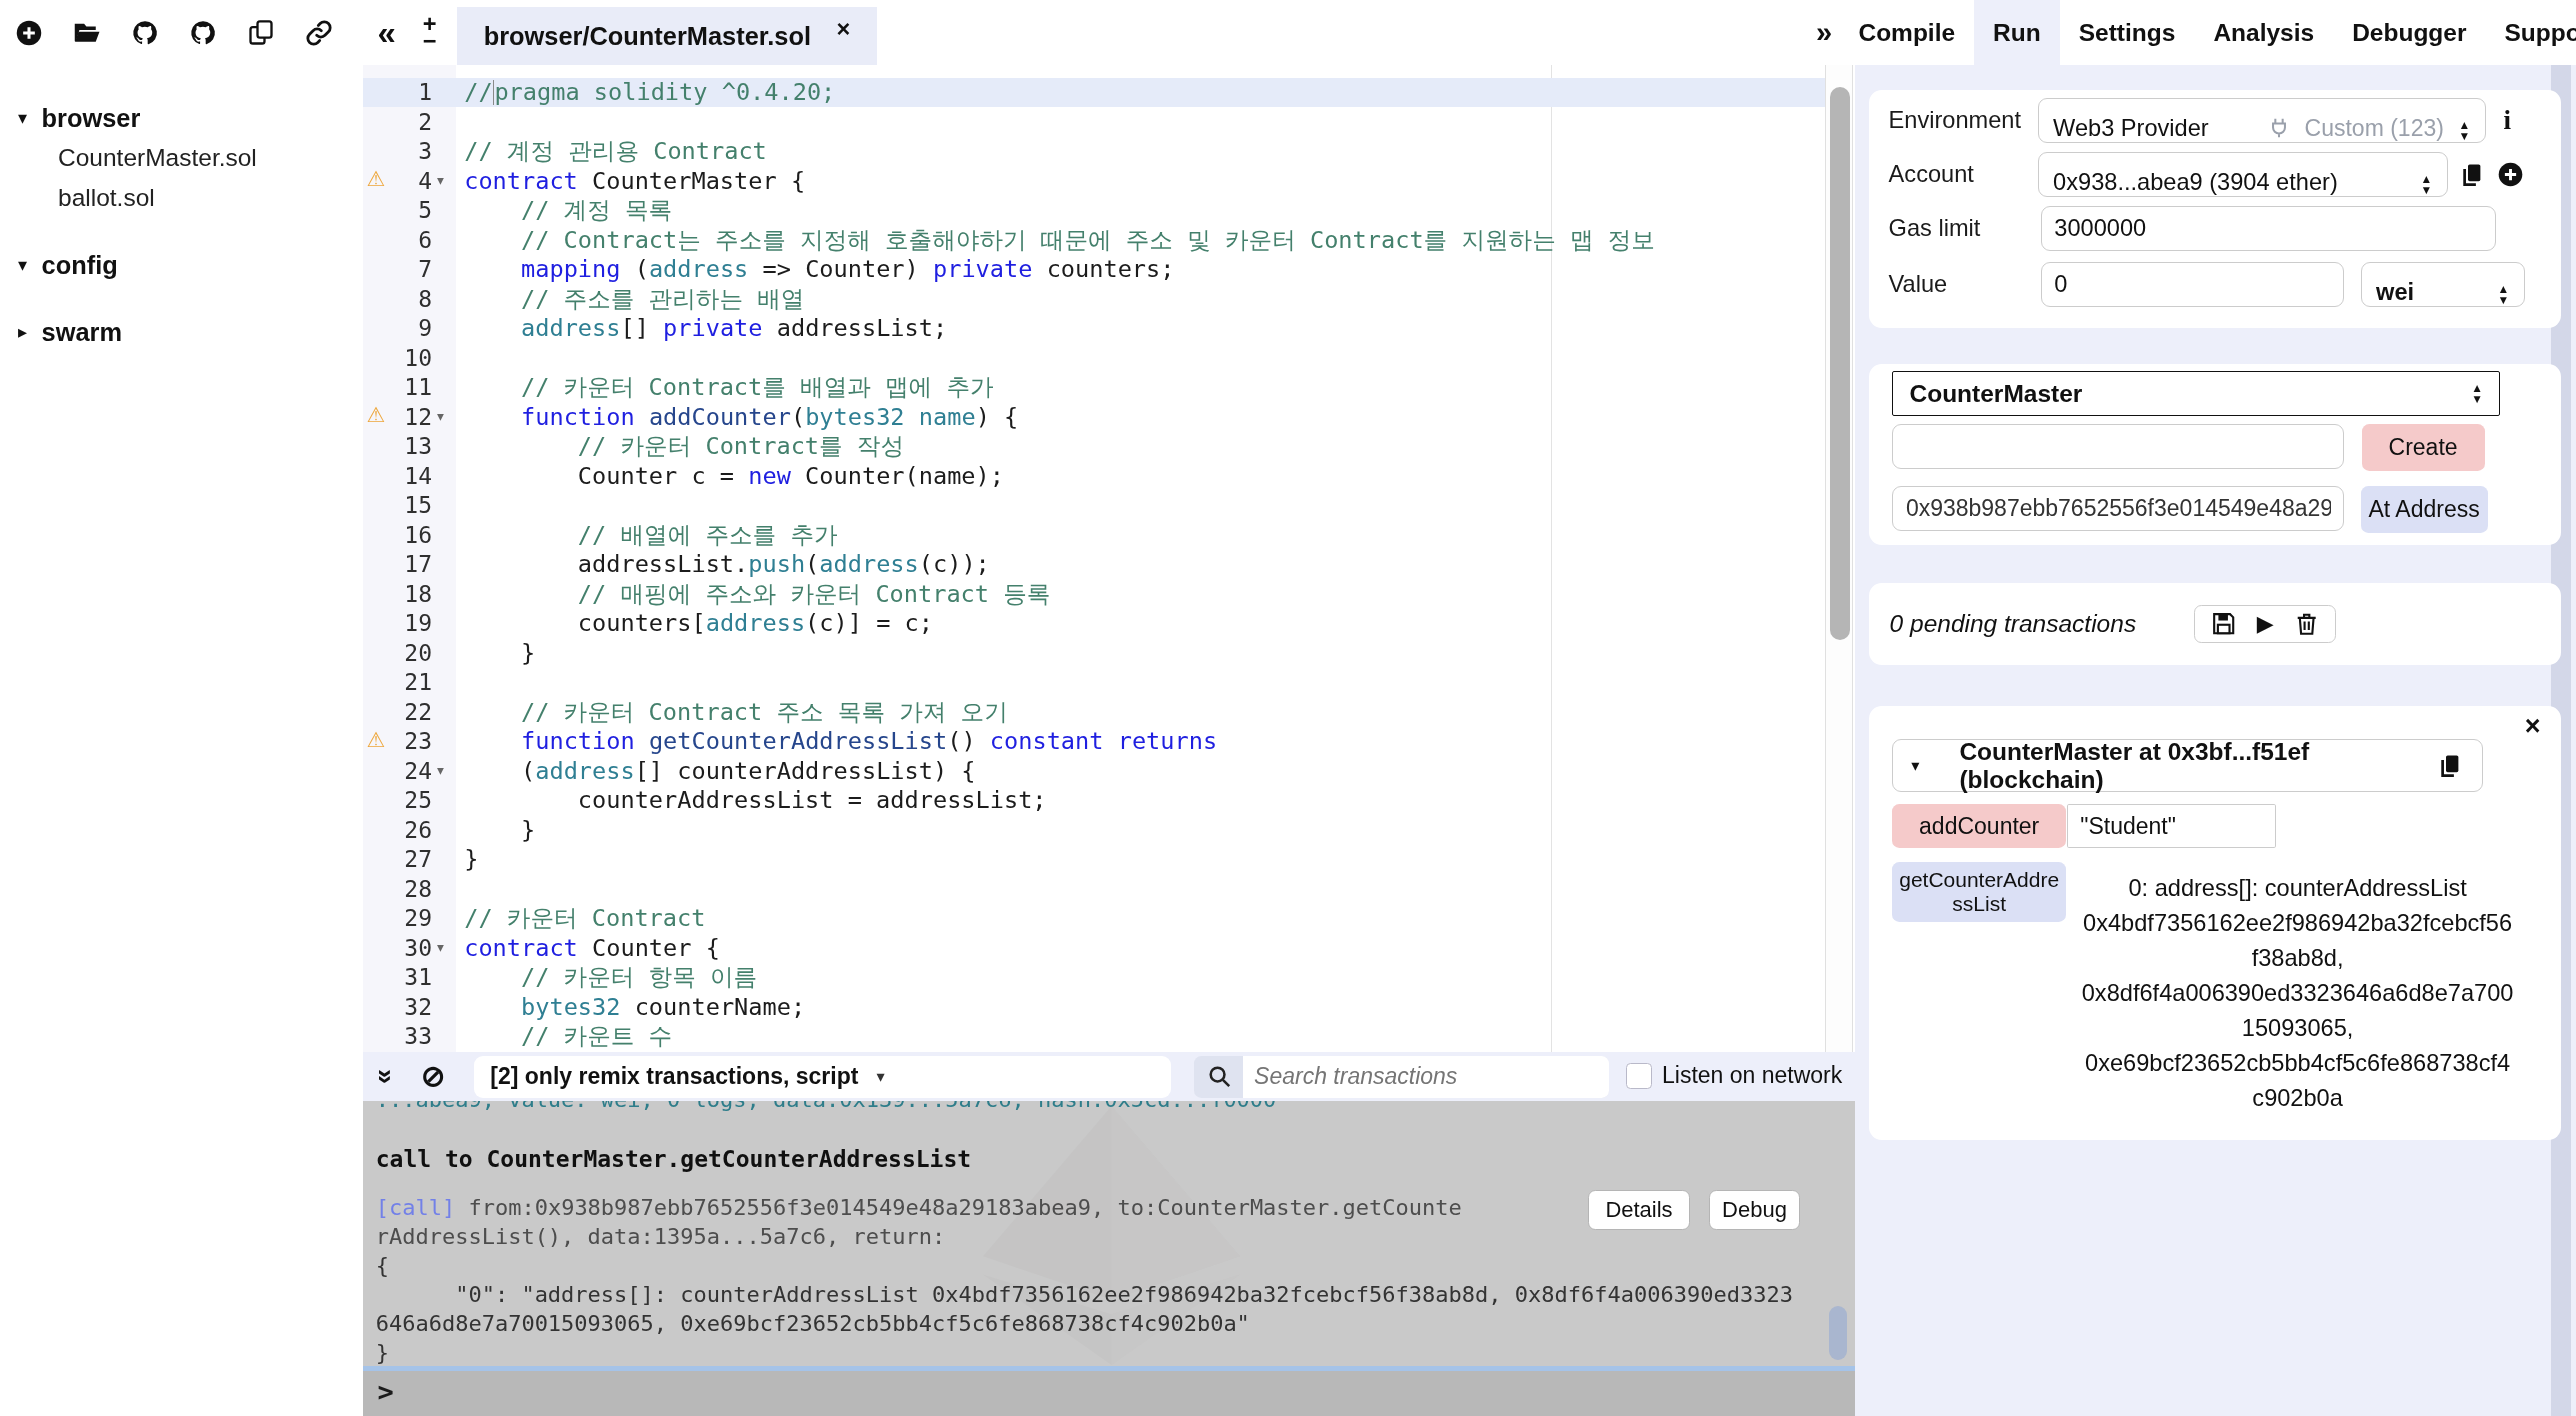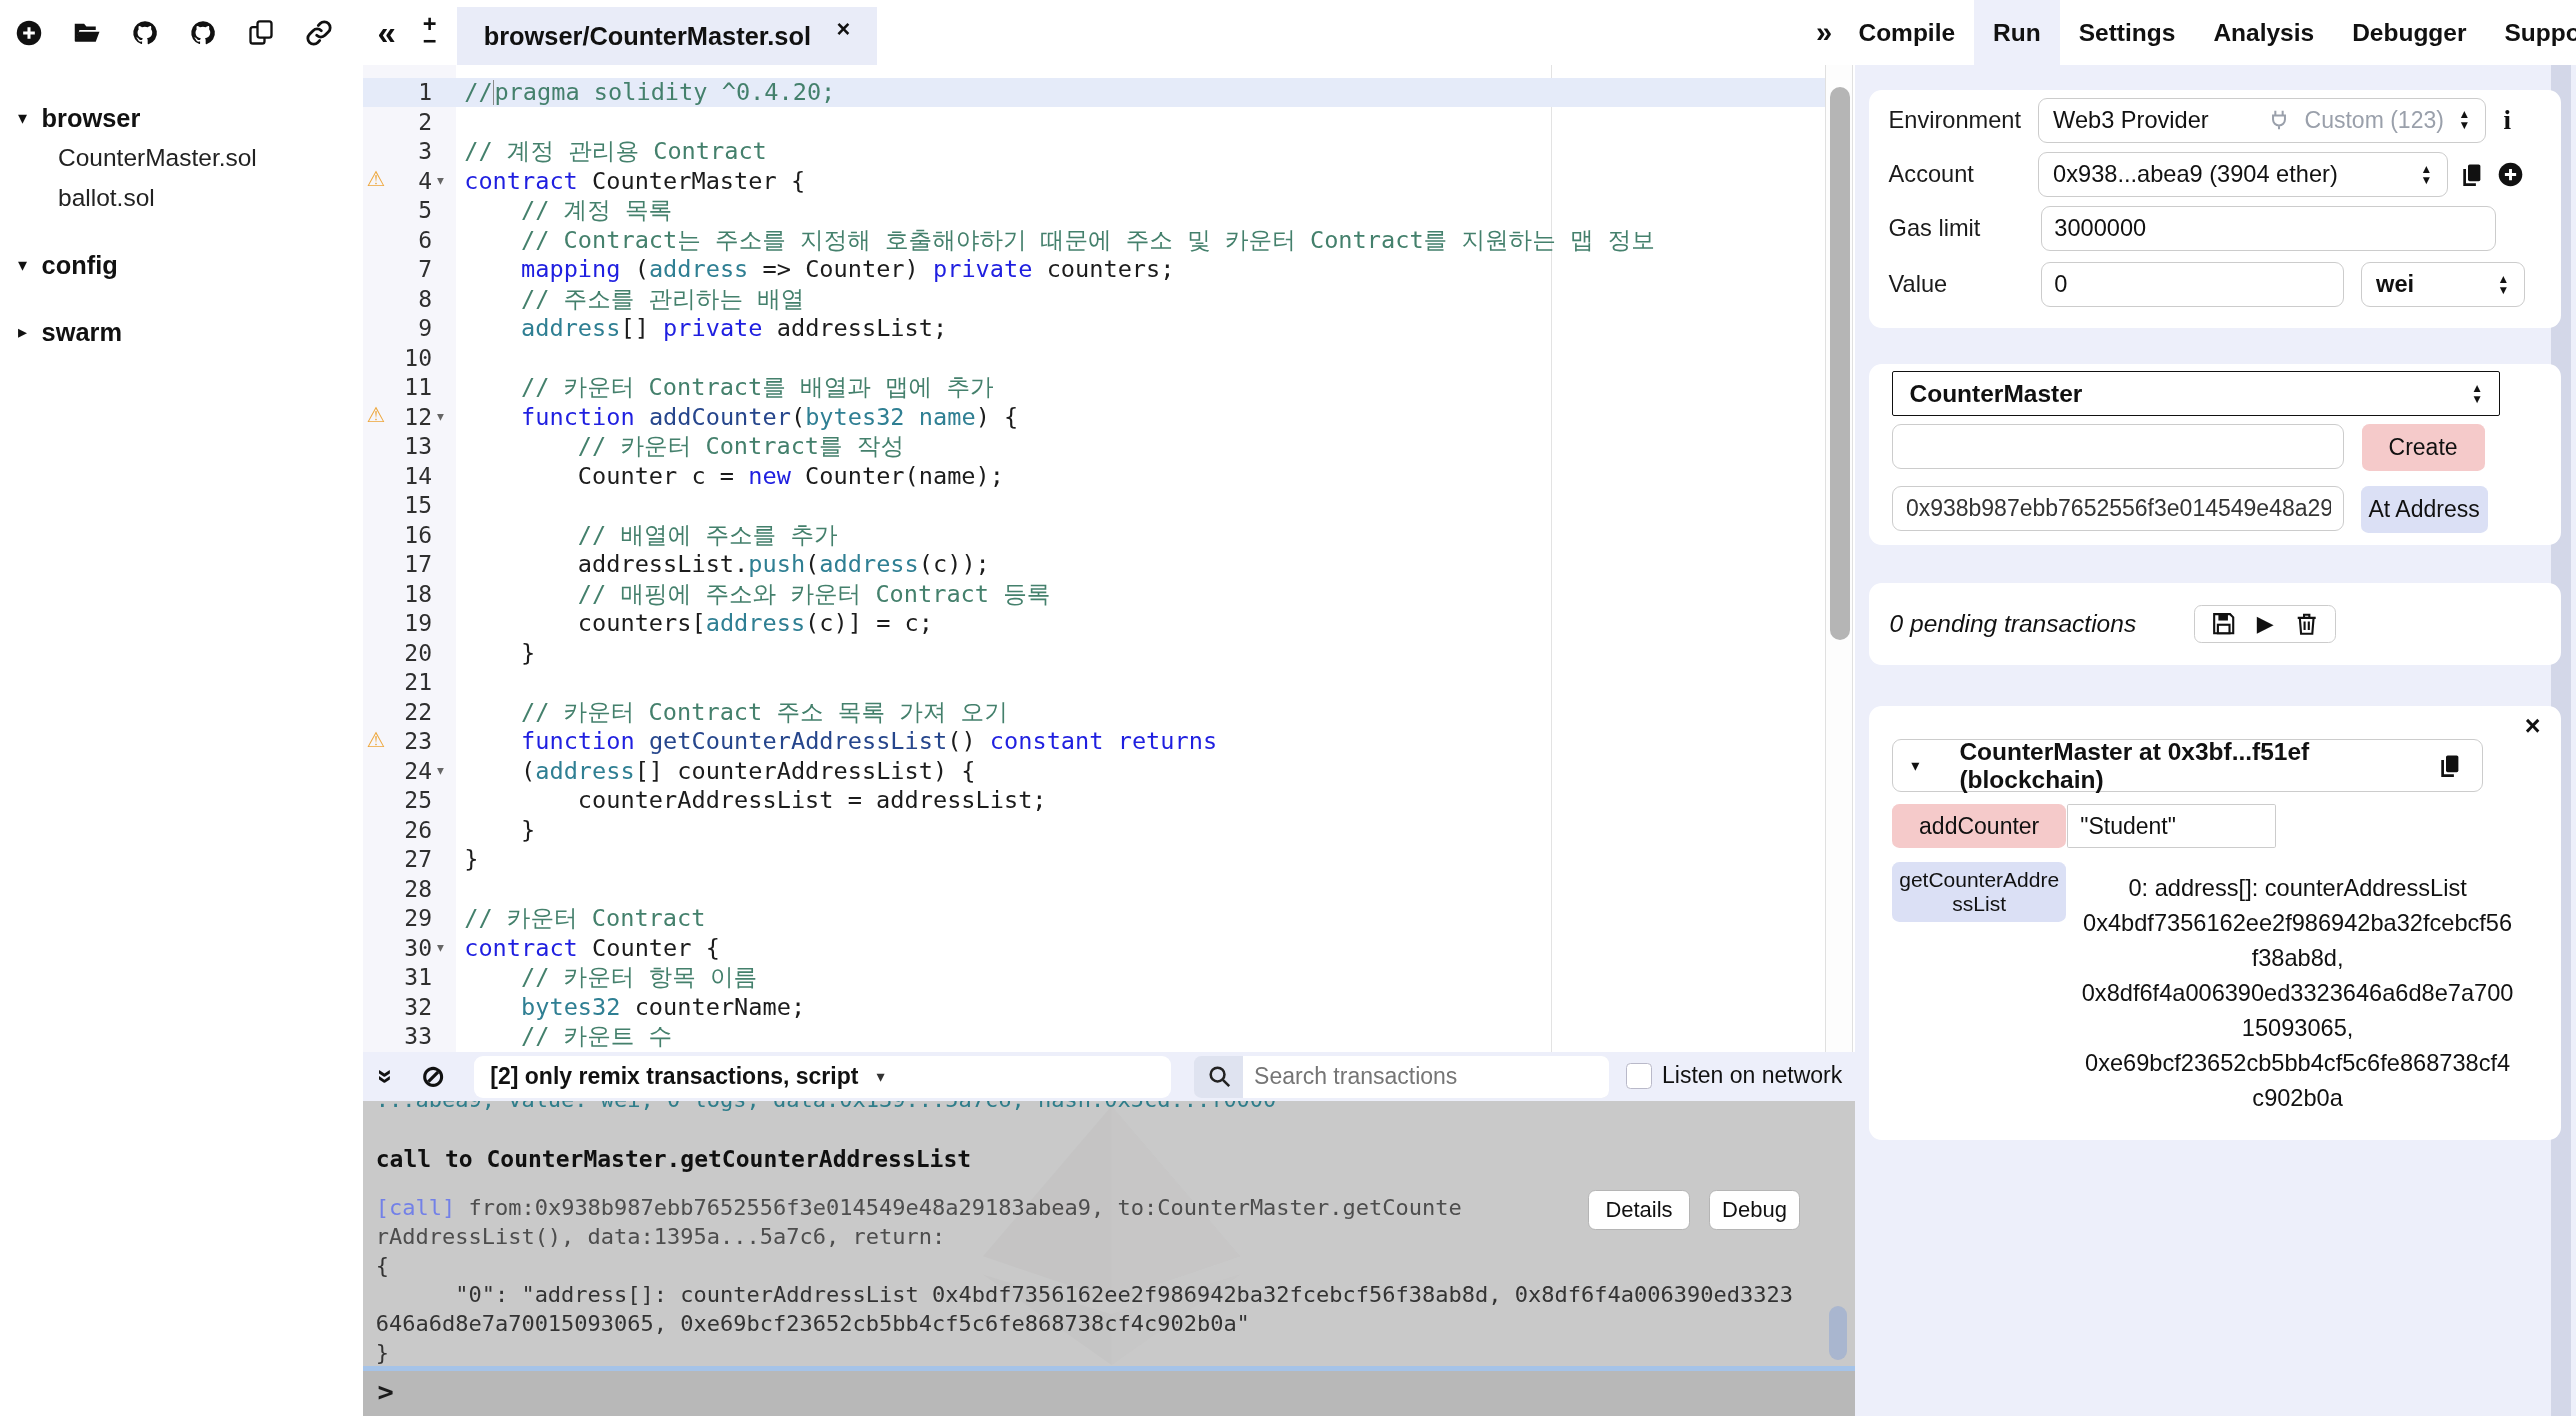--- a/index.html
+++ b/index.html
@@ -59,21 +59,21 @@
   .tb-chevrons{position:absolute;left:14.5px;top:9px;font-size:27px;font-weight:bold;transform:rotate(90deg);color:#111;}
   .tb-clear{position:absolute;left:58px;top:7.3px;font-size:29px;font-weight:bold;color:#111;}
   .tb-filter{position:absolute;left:111px;top:3.6px;width:697px;height:42px;background:#fff;border-radius:9px;
              display:flex;align-items:center;padding-left:16.3px;box-sizing:border-box;}
   .tb-filter .ft-text{font-size:23px;font-weight:bold;}
   .tb-filter .ft-caret{font-size:16.3px;margin-left:18px;color:#333;}
   .tb-search{position:absolute;left:831px;top:3.6px;width:415px;height:42px;background:#dfe3f0;border-radius:7.3px;
              display:flex;align-items:center;box-sizing:border-box;}
   .tb-search .mag{margin:0 11px 0 12.7px;}
   .tb-search input{flex:1;height:42px;border:none;border-radius:0 7.3px 7.3px 0;font-size:23px;color:#333;
-                   font-family:"Liberation Sans",sans-serif;padding:0 11px;outline:none;background:#fff;}
+                   font-family:"Liberation Sans",sans-serif;padding:0 11px;outline:none;background:#fff;font-style:italic;}
   .tb-listen-box{position:absolute;left:1263px;top:11px;width:23.6px;height:23.6px;background:#fff;
                  border:0.9px solid #b9b9c9;border-radius:4.5px;}
   .tb-listen-label{position:absolute;left:1299px;top:10px;font-size:23px;color:#111;}
 
   .termout{position:absolute;left:363px;top:1101px;width:1492px;height:265px;background:#c9c9c9;overflow:hidden;
            font-family:"DejaVu Sans Mono",monospace;font-size:22px;color:#333;}
   .watermark{position:absolute;left:617px;top:5.4px;opacity:.55;}
   .clipline{position:absolute;left:12.7px;top:0;height:12.7px;overflow:hidden;color:#2e7d8a;}
   .clipline div{margin-top:-14.5px;}
   .call-header{position:absolute;left:12.7px;top:45px;font-weight:bold;color:#101010;font-size:23px;}
@@ -93,21 +93,21 @@
   .runpanel{position:absolute;left:1855px;top:65px;width:721px;height:1351px;background:#edeffa;}
   .panel-scroll{position:absolute;right:5.4px;top:0;width:20px;height:100%;background:#d3d7e8;}
   .card{position:absolute;left:13.6px;width:671px;background:#fff;border-radius:12.7px;padding-left:21px;}
   .card1{top:25.4px;height:238px;}
   .card2{top:299px;height:181px;}
   .card3{top:518px;height:82px;}
   .card4{top:641px;height:434px;}
   .prow{position:absolute;left:0;width:100%;height:45px;}
   .plabel{position:absolute;left:20px;top:9px;font-size:23.6px;color:#1b1b1b;}
   .sel{position:absolute;height:45px;border:1.8px solid #ccc;border-radius:9px;background:#fff;
-       display:flex;align-items:center;padding:0 14.5px;box-sizing:border-box;font-size:23.6px;color:#111;}
+       display:flex;align-items:flex-end;padding:0 14.5px;box-sizing:border-box;font-size:23.6px;color:#111;}
   .sel .grow{flex:1;}
   .custom-grey{color:#9aa0ab;font-size:23px;display:flex;align-items:center;gap:15px;}
   .stepper{display:flex;flex-direction:column;align-items:center;margin-left:14.5px;color:#111;}
   .stepper span{font-size:11.8px;line-height:11px;}
   .inp{position:absolute;height:45px;border:1.8px solid #ccc;border-radius:9px;background:#fff;
        font-size:23.6px;color:#111;padding:0 12.7px;box-sizing:border-box;font-family:"Liberation Sans",sans-serif;outline:none;}
   .info-i{position:absolute;font-family:"Liberation Serif",serif;font-weight:bold;font-size:27px;}
   .icon-abs{position:absolute;}
   .btn{position:absolute;border:none;border-radius:7.3px;font-size:23px;color:#111;
        font-family:"Liberation Sans",sans-serif;display:flex;align-items:center;justify-content:center;text-align:center;}

